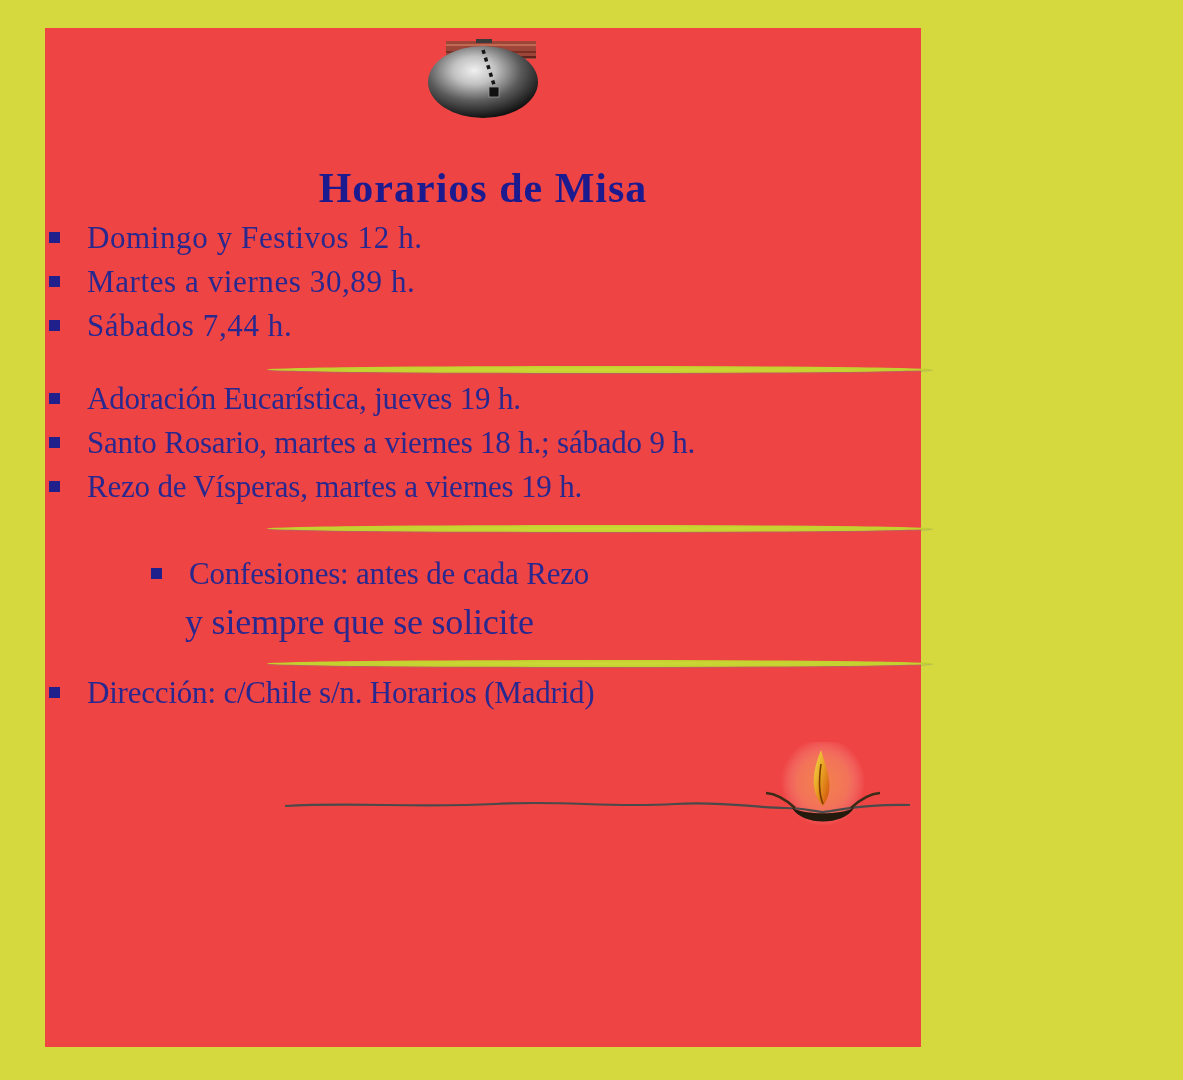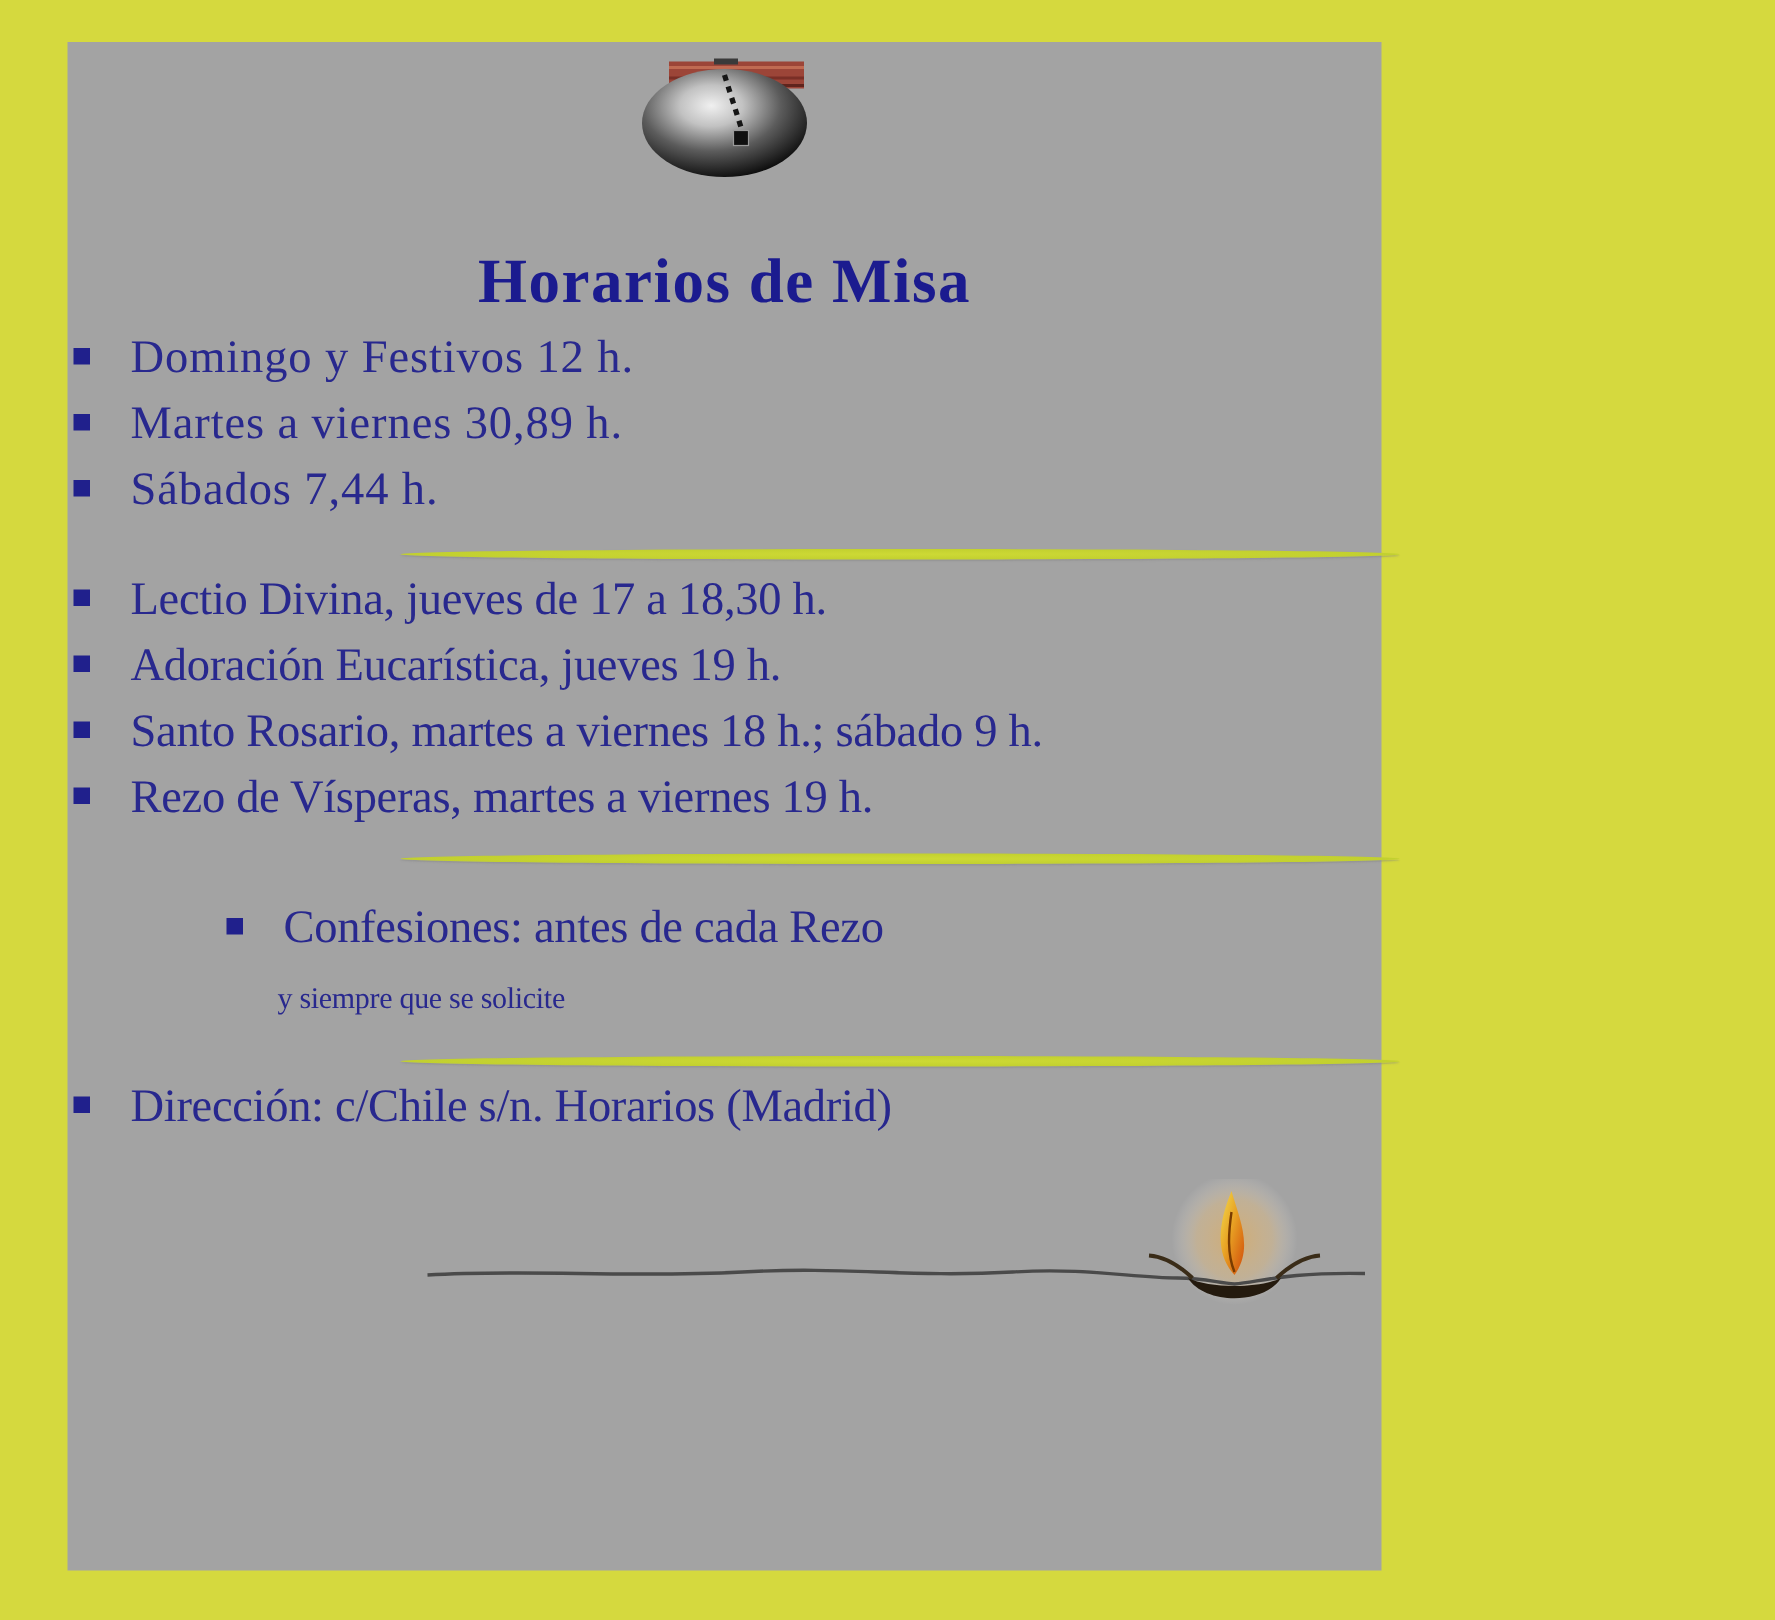--- a/index.html
+++ b/index.html
@@ -4,40 +4,40 @@
 <style>
   html,body{margin:0;padding:0;}
   body{
     width:1183px;height:1080px;position:relative;
     background:#d5d93e;
     font-family:"Liberation Serif","DejaVu Serif",serif;
     overflow:hidden;
   }
   .page{
     position:absolute;left:45px;top:28px;width:876px;height:1019px;
-    background:#a3a3a3;
+    background:#ef4444;
   }
   .bell-wrap{width:115px;height:90px;margin:2px auto 0;display:block;}
   .title{
     margin:44px 0 0 0;padding:0;text-align:center;
     font-size:42px;font-weight:bold;color:#1b1b8f;letter-spacing:1px;
     line-height:48px;
   }
   ul.blist{list-style:none;margin:4px;padding:0;color:#28288e;font-size:31px;line-height:44px;}
   ul.blist li{position:relative;padding-left:38px;}
   .bullet{
     position:absolute;left:0;top:16px;width:11px;height:11px;
     background:#20208c;display:inline-block;
   }
   .list-block{margin-left:102px;}
   .list1{margin-top:62px;letter-spacing:0.6px;}
   .list2{margin-top:20px;letter-spacing:-0.2px;}
   .list3{margin-top:20px;letter-spacing:-0.2px;}
   .list4{margin-top:26px;letter-spacing:-0.2px;}
-  .cont-line{padding-left:38px;color:#28288e;font-size:20px;line-height:44px;letter-spacing:-0.2px;}
+  .cont-line{padding-left:38px;color:#28288e;font-size:36px;line-height:44px;letter-spacing:-0.2px;}
   .divider{
     width:666px;height:7px;margin-left:222px;border-radius:50%;
     background:radial-gradient(ellipse at center,#cdd935 0%,#c2d02f 70%,#a9b429 100%);
     box-shadow:0 1px 1px rgba(130,130,130,0.45);
   }
   .div1{margin-top:18px;}
   .div2{margin-top:16px;}
   .div3{margin-top:16px;}
   .candle-wrap{display:block;margin:27px 0 0 220px;width:660px;height:100px;}
 </style>
@@ -81,24 +81,20 @@
     </li>
     <li>
       <span class="bullet"></span>
       <span>Sábados 7,44 h.</span>
     </li>
   </ul>
 
   <div class="divider div1"></div>
 
   <ul class="blist list-block list2">
-    <li>
-      <span class="bullet"></span>
-      <span>Lectio Divina, jueves de 17 a 18,30 h.</span>
-    </li>
     <li>
       <span class="bullet"></span>
       <span>Adoración Eucarística, jueves 19 h.</span>
     </li>
     <li>
       <span class="bullet"></span>
       <span>Santo Rosario, martes a viernes 18 h.; sábado 9 h.</span>
     </li>
     <li>
       <span class="bullet"></span>

